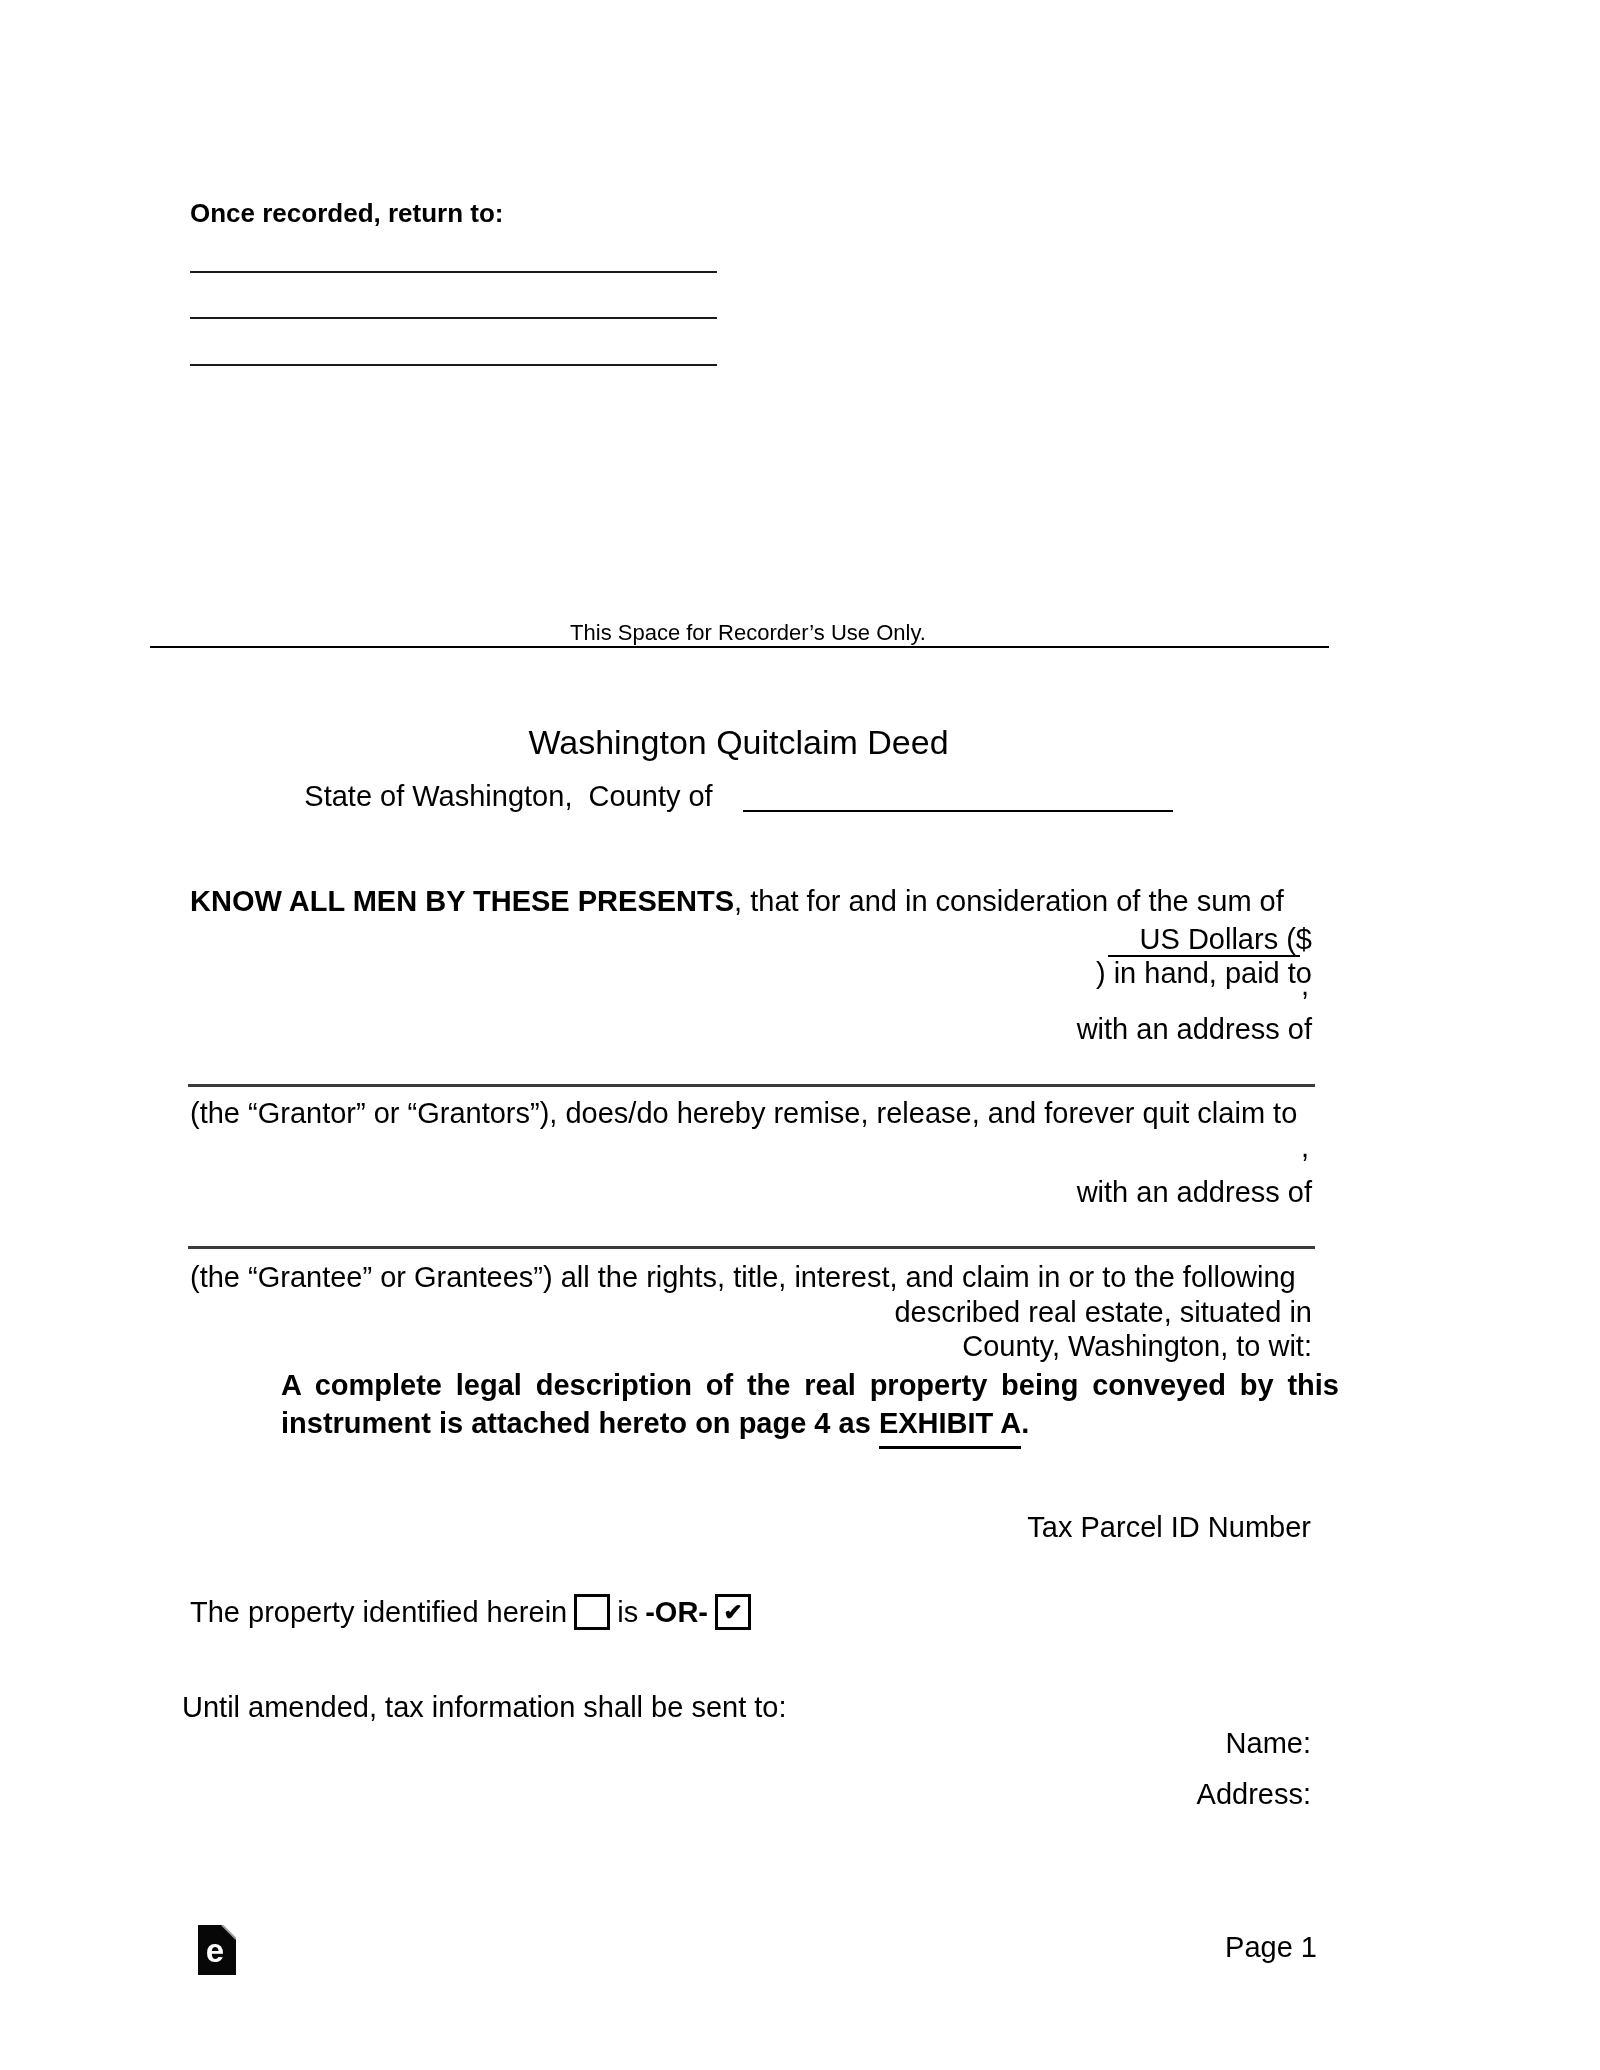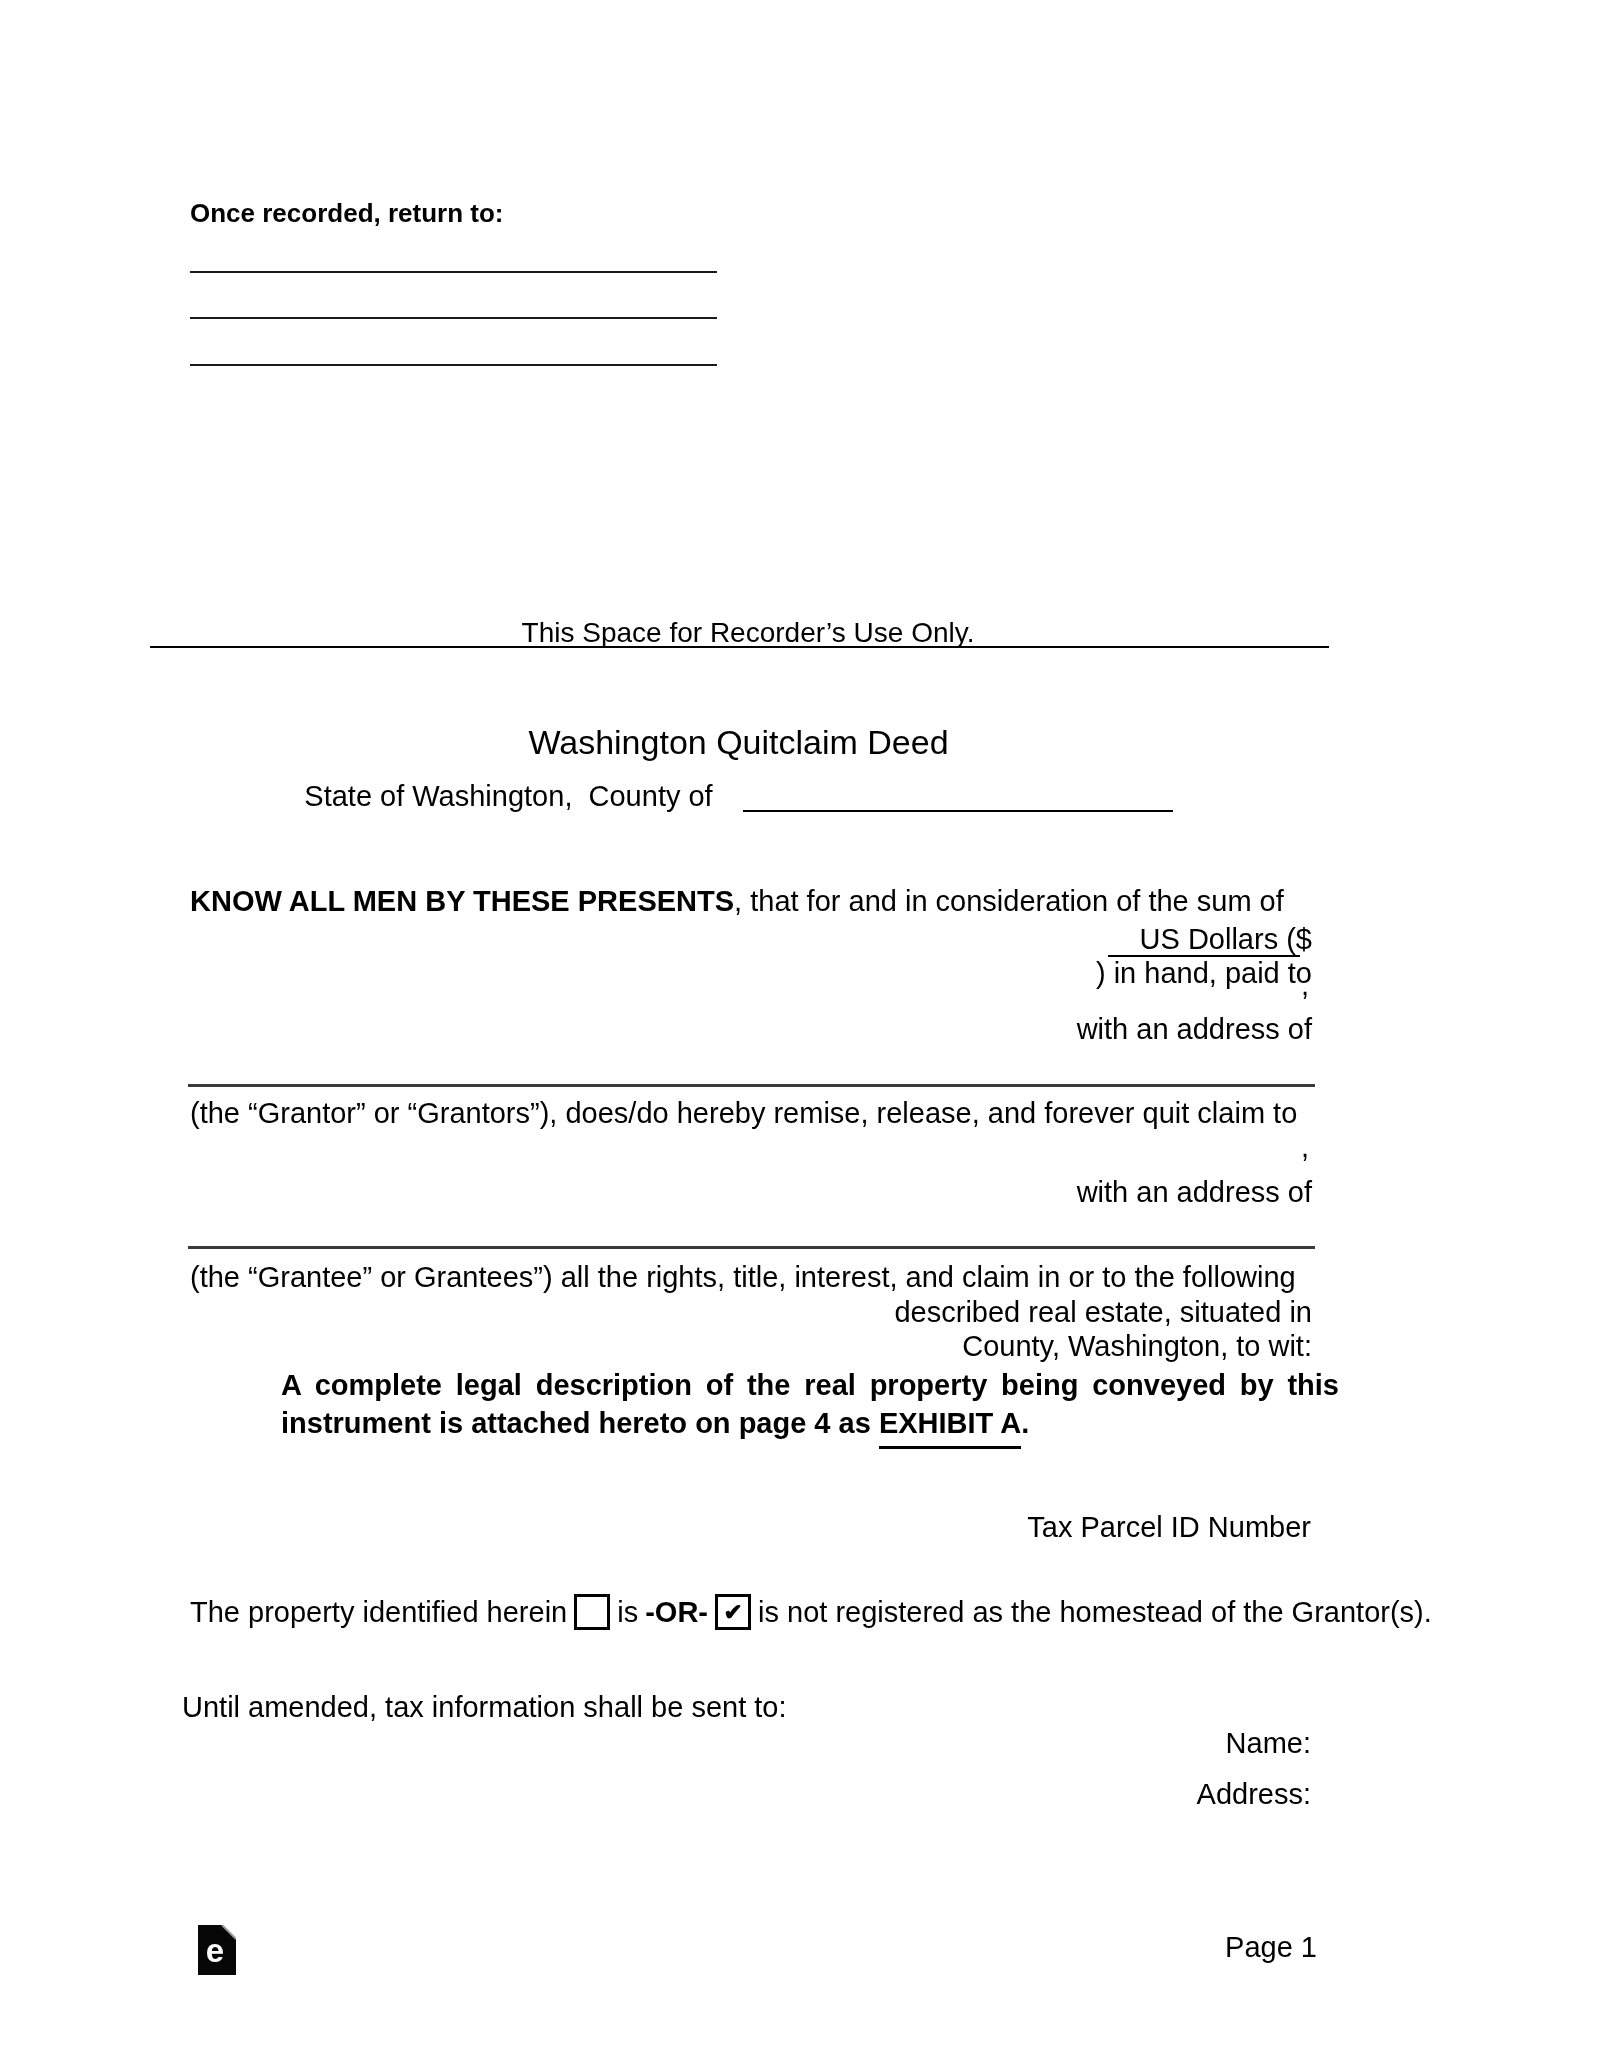--- a/index.html
+++ b/index.html
@@ -10,21 +10,21 @@
   .line{position:absolute;font-size:29px;line-height:34px;white-space:nowrap;}
   .row{position:absolute;display:flex;align-items:flex-end;flex-direction:column;}
   .row .txt{font-size:29px;line-height:32px;white-space:nowrap;}
   .fill{border-bottom:2px solid #000;height:3px;}
   .grow{flex:1;}
   .bold{font-weight:bold;}
   .rule{position:absolute;height:0;border-top:3px solid #3b3b3b;}
   .thinrule{position:absolute;height:0;border-top:2px solid #000;}
   .return-label{position:absolute;left:190px;top:198px;font-size:26px;font-weight:bold;line-height:30px;}
   .return-fill{position:absolute;left:190px;width:527px;height:0;border-top:2px solid #1a1a1a;}
-  .recorder-notice{position:absolute;left:0;right:0;top:620px;text-align:center;font-size:28px;line-height:26px;padding-left:19px;}
+  .recorder-notice{position:absolute;left:0;right:0;top:620px;text-align:center;font-size:22px;line-height:26px;padding-left:19px;}
   .title{position:absolute;left:0;right:0;top:694px;text-align:center;font-size:34px;line-height:50px;font-weight:normal;}
   .subtitle-row{position:absolute;left:0;right:0;top:776px;height:36px;display:flex;justify-content:center;align-items:flex-end;gap:8px;}
   .subtitle-row .txt{font-size:29px;line-height:32px;white-space:pre;}
   .subtitle-fill{width:430px;margin-left:22px;border-bottom:2px solid #000;height:3px;}
   .exhibit{position:absolute;left:281px;width:1058px;top:1366px;font-size:29px;line-height:38px;font-weight:bold;text-align:justify;}
   .exhibit .uline{border-bottom:3px solid #000;padding-bottom:7px;}
   .cb{width:30px;height:30px;border:3px solid #000;display:flex;align-items:center;justify-content:center;
       font-size:23px;font-weight:bold;line-height:1;flex:0 0 auto;background:#fff;}
   .hs-row{position:absolute;left:190px;right:152px;top:1590px;height:44px;display:flex;align-items:center;column-gap:7px;}
   .hs-row .txt{font-size:29px;line-height:32px;white-space:nowrap;}
@@ -102,21 +102,20 @@
   </div>
 
   <div class="hs-row">
     <span class="txt">The property identified herein</span>
     <span class="cb"></span>
     <span class="txt">is</span>
     <span class="txt bold">-OR-</span>
     <span class="cb">
       <span>✔</span>
     </span>
-    <span class="txt">is not registered as the homestead of the Grantor(s).</span>
   </div>
 
   <div class="line" style="left:182px;top:1690px">Until amended, tax information shall be sent to:</div>
 
   <div class="row" style="left:190px;right:166px;top:1727px;height:38px">
     <span class="label-cell">Name:</span>
     <span class="fill grow"></span>
   </div>
 
   <div class="row" style="left:190px;right:166px;top:1778px;height:38px">

